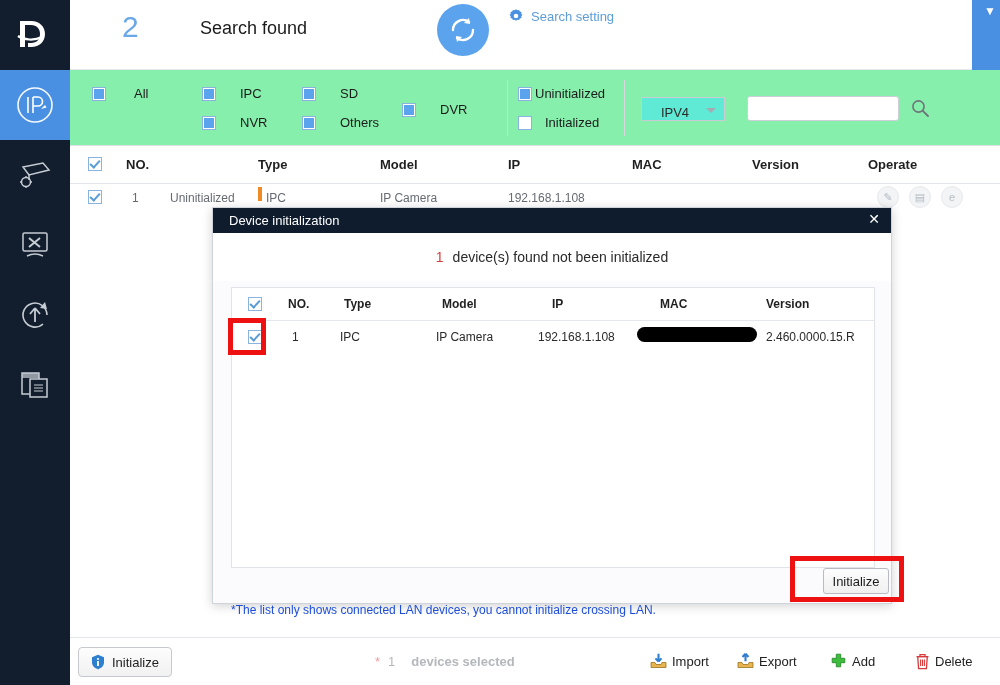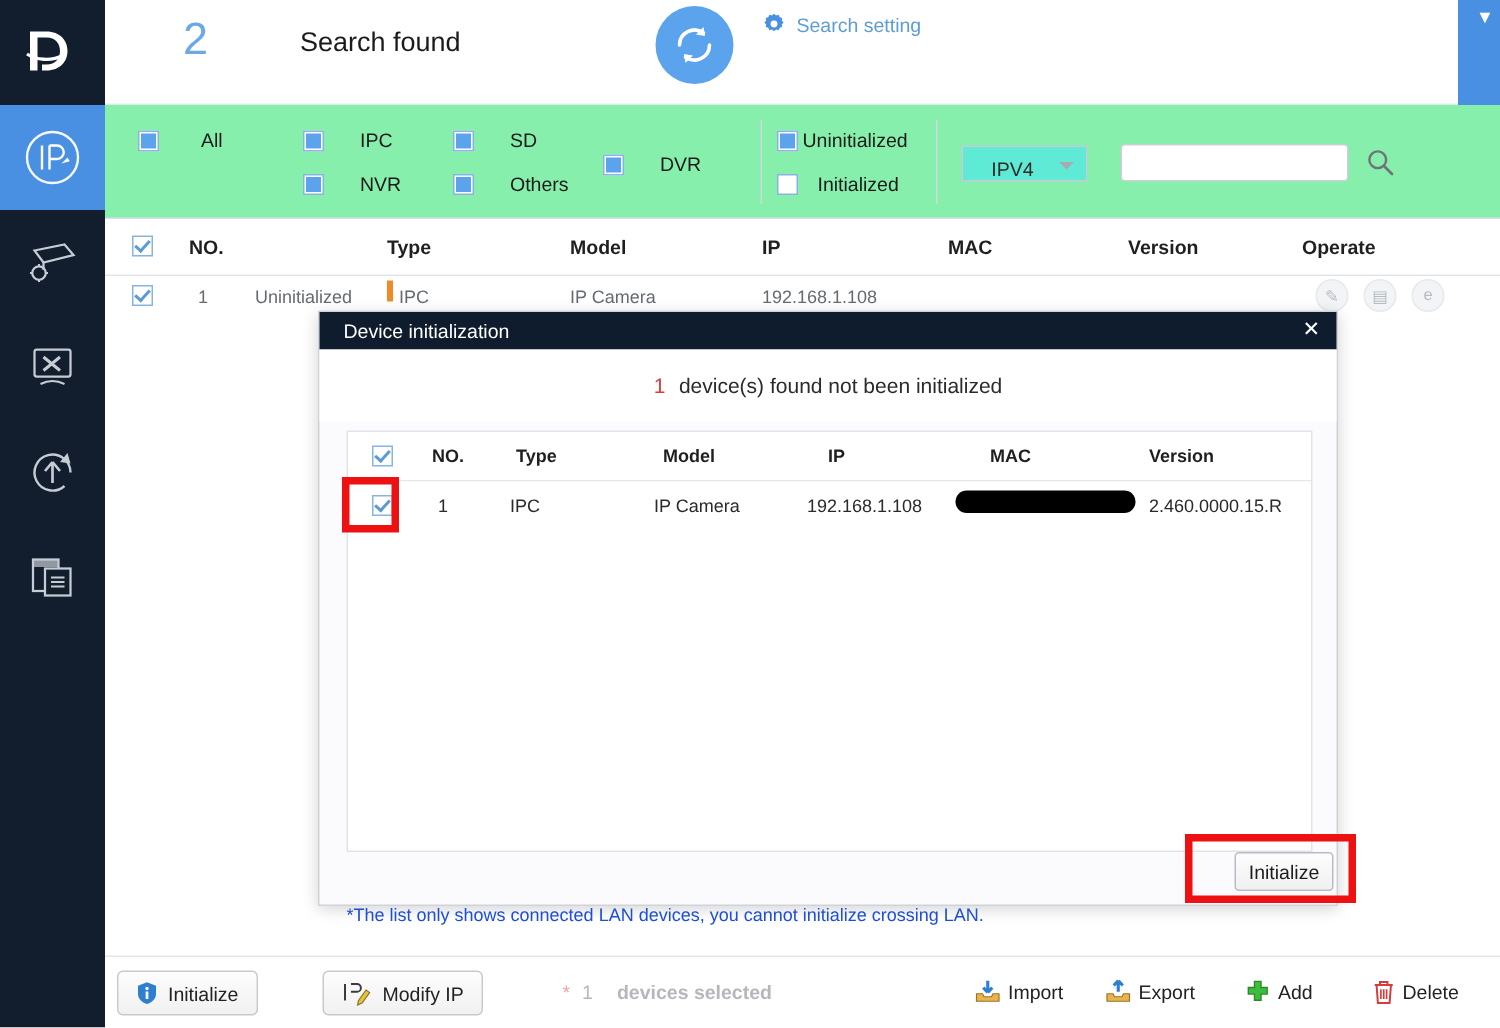--- a/index.html
+++ b/index.html
@@ -457,27 +457,20 @@
   <div class="bottombar">
     <div class="tb-btn" style="left:8px;">
       <svg width="14" height="16" viewBox="0 0 14 16">
         <path d="M7 0.8 L13 3.2 v5.4 c0 3.6 -3.2 5.8 -6 6.8 -2.8 -1 -6 -3.2 -6 -6.8 V3.2 z" fill="#2f7fd0"></path>
         <circle cx="7" cy="5" r="1.1" fill="#ffffff"></circle>
         <rect x="6.1" y="7" width="1.8" height="5" fill="#ffffff"></rect>
       </svg>
       <span>Initialize</span>
     </div>
 
-    <div class="tb-btn" style="left:145px;">
-      <svg width="20" height="17" viewBox="0 0 20 17">
-        <path d="M2 2 v11 M6 2 h4 a2.6 2.6 0 0 1 0 5.2 h-4" stroke="#3b3b3b" stroke-width="1.3" fill="none"></path>
-        <path d="M11 13 l5 -7 2.4 1.7 -5 7 -3 1.3 z" fill="#e8c23c" stroke="#8a7520" stroke-width="0.8"></path>
-      </svg>
-      <span>Modify IP</span>
-    </div>
 
     <div class="sel-info">
       <span class="ast">*</span>
       <span>1</span>
       <span style="margin-left:8px;font-weight:bold;">devices selected</span>
     </div>
 
     <div class="icon-link" style="left:580px;">
       <svg width="17" height="16" viewBox="0 0 17 16">
         <path d="M8.5 0.8 v7 M8.5 8.6 l-3 -3.2 M8.5 8.6 l3 -3.2" stroke="#2f7fd0" stroke-width="2.1" fill="none"></path>

